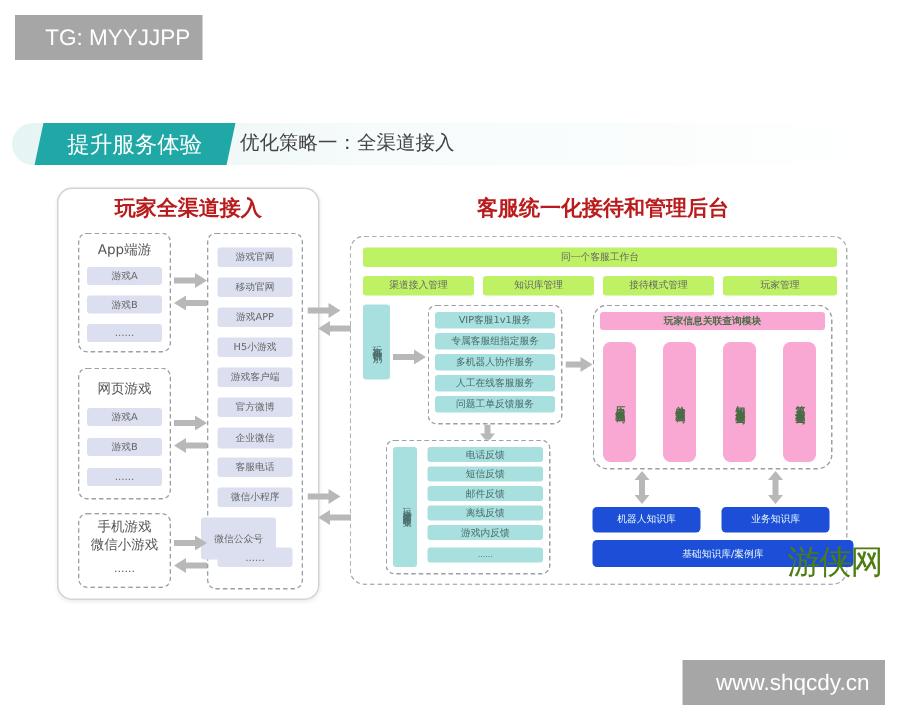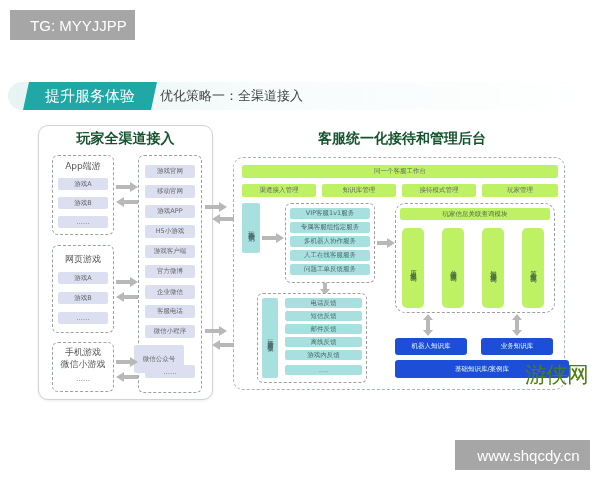--- a/index.html
+++ b/index.html
@@ -10,26 +10,26 @@
         display: flex; align-items: center; justify-content: center; padding-left: 12px; }
   .header-bar { left: 8px; top: 82px; width: 592px; height: 28px; background: linear-gradient(90deg, #e6f4f3 0%, #f6fbfb 40%, #ffffff 100%); border-radius: 14px 0 0 14px; }
   .header-tag { left: 26px; top: 82px; width: 128px; height: 28px; background: #1fa8a5; color: #ffffff;
                 font-size: 15px; transform: skewX(-12deg); display: flex; align-items: center; justify-content: center; }
   .header-tag span { transform: skewX(12deg); display: inline-block; }
   .header-sub { left: 160px; top: 86px; font-size: 13px; color: #444; line-height: 20px; }
 
   .panel { border: 1px solid #d0d4d8; border-radius: 10px; background: #fff; box-shadow: 0 1px 3px rgba(0,0,0,0.08); }
   .dash { border: 1px dashed #9aa0a6; border-radius: 6px; background: #fff; }
   .dash-g { border: 1px dashed #a9b3b0; border-radius: 10px; }
-  .title-g { color: #14532d; font-weight: bold; text-align: center; }
+  .title-g { color: #b91c1c; font-weight: bold; text-align: center; }
   .grp-title { font-size: 9px; color: #555; text-align: center; }
   .pill { background: #dcdff0; color: #666; font-size: 6.5px; display: flex; align-items: center; justify-content: center; border-radius: 2px; }
   .pill-gray { background: #bef264; color: #666; font-size: 6.5px; display: flex; align-items: center; justify-content: center; border-radius: 2px; }
   .pill-teal { background: #a8e0df; color: #4b6b6a; font-size: 6.5px; display: flex; align-items: center; justify-content: center; border-radius: 2px; }
-  .pill-green { background: #bef264; color: #4a6b44; font-size: 6.5px; display: flex; align-items: center; justify-content: center; border-radius: 2px; }
+  .pill-green { background: #f9a8d4; color: #4a6b44; font-size: 6.5px; display: flex; align-items: center; justify-content: center; border-radius: 2px; font-weight: bold; }
   .vtext { writing-mode: vertical-rl; text-orientation: upright; letter-spacing: 1px; }
   .dark-teal { background: #1d4ed8; color: #e9fbfa; font-size: 6.5px; display: flex; align-items: center; justify-content: center; border-radius: 3px; }
   .brand { font-size: 22px; color: #4d7c0f; font-family: "DejaVu Serif", serif; letter-spacing: -1px; }
 </style>
 </head>
 <body>
 
 <div class="abs wm" style="left:10px;top:10px;width:125px;height:30px;">TG: MYYJJPP</div>
 <div class="abs wm" style="left:455px;top:440px;width:135px;height:30px;">www.shqcdy.cn</div>
 

